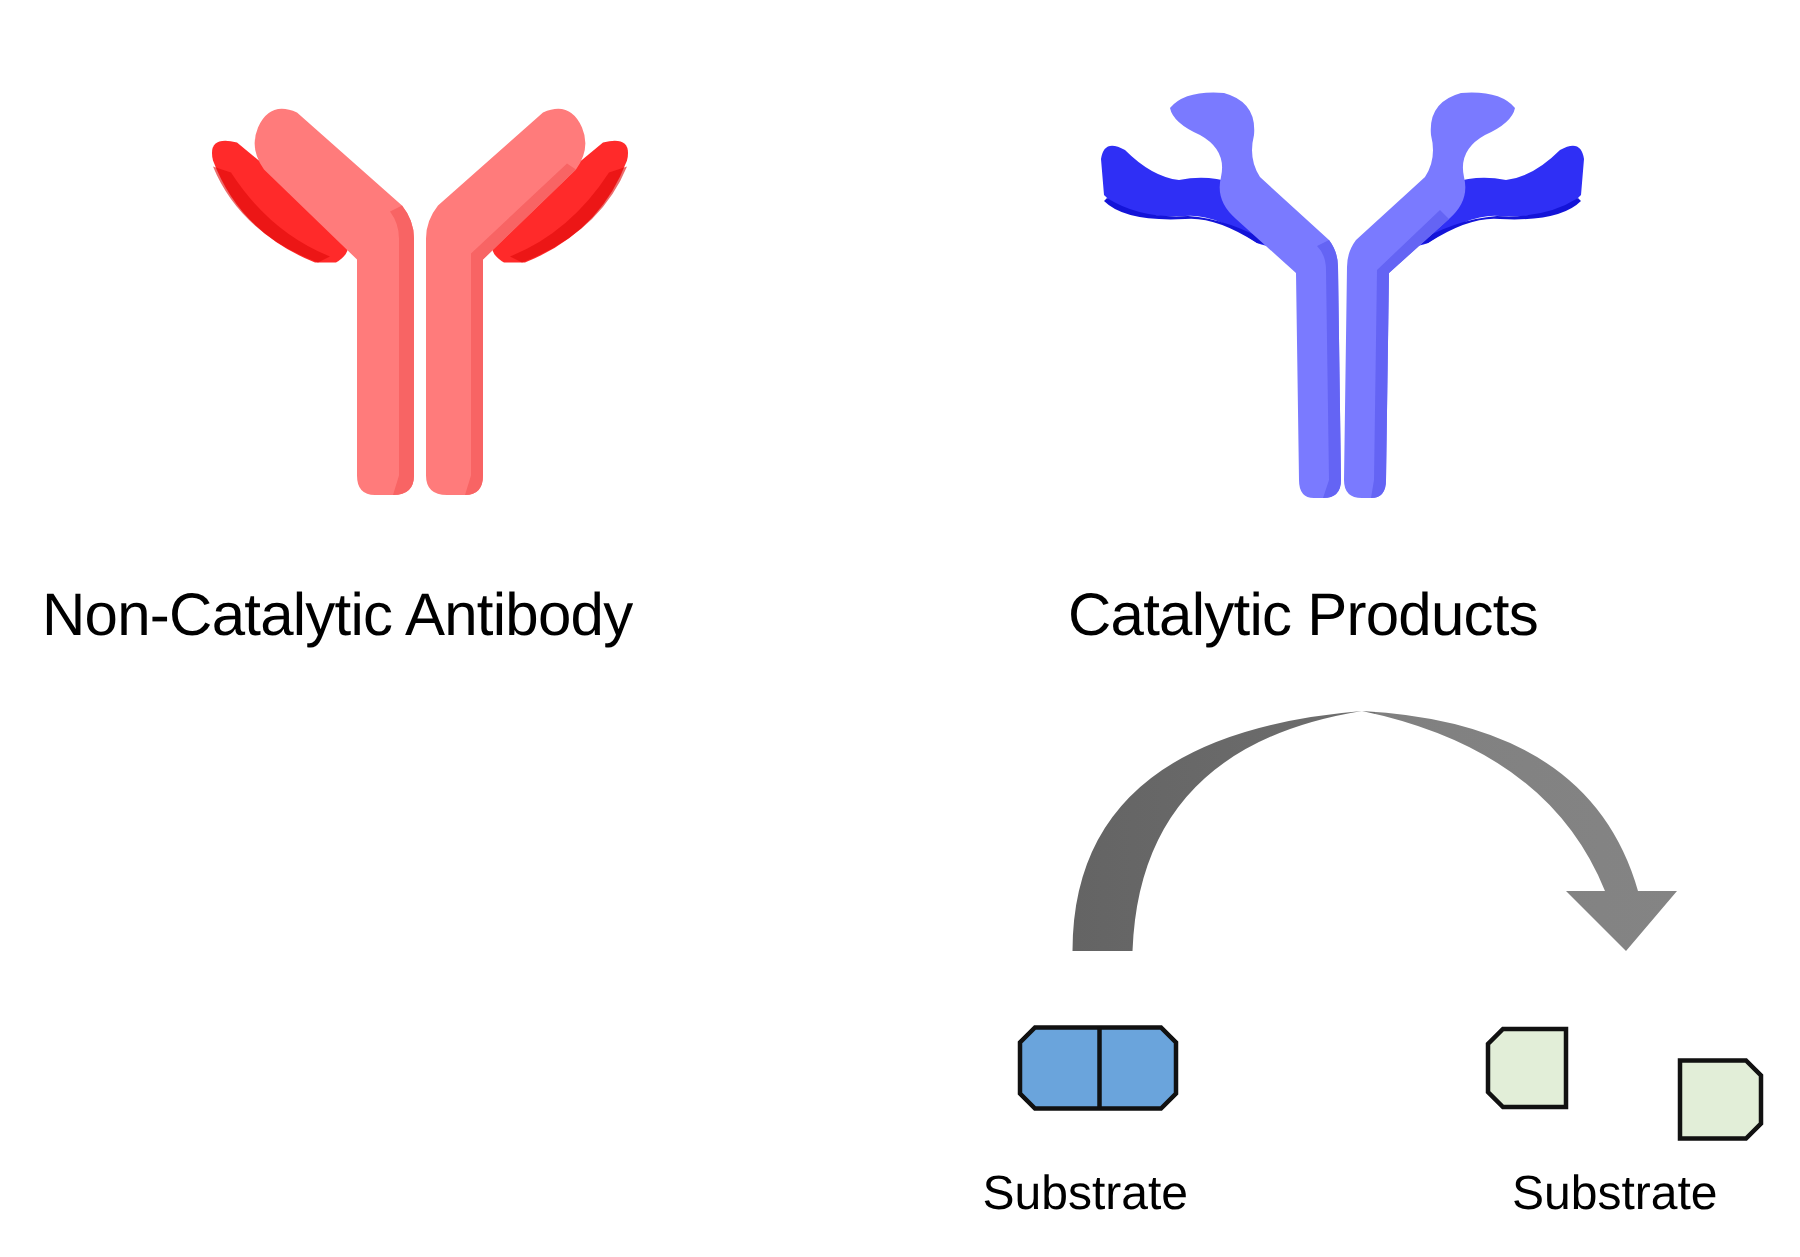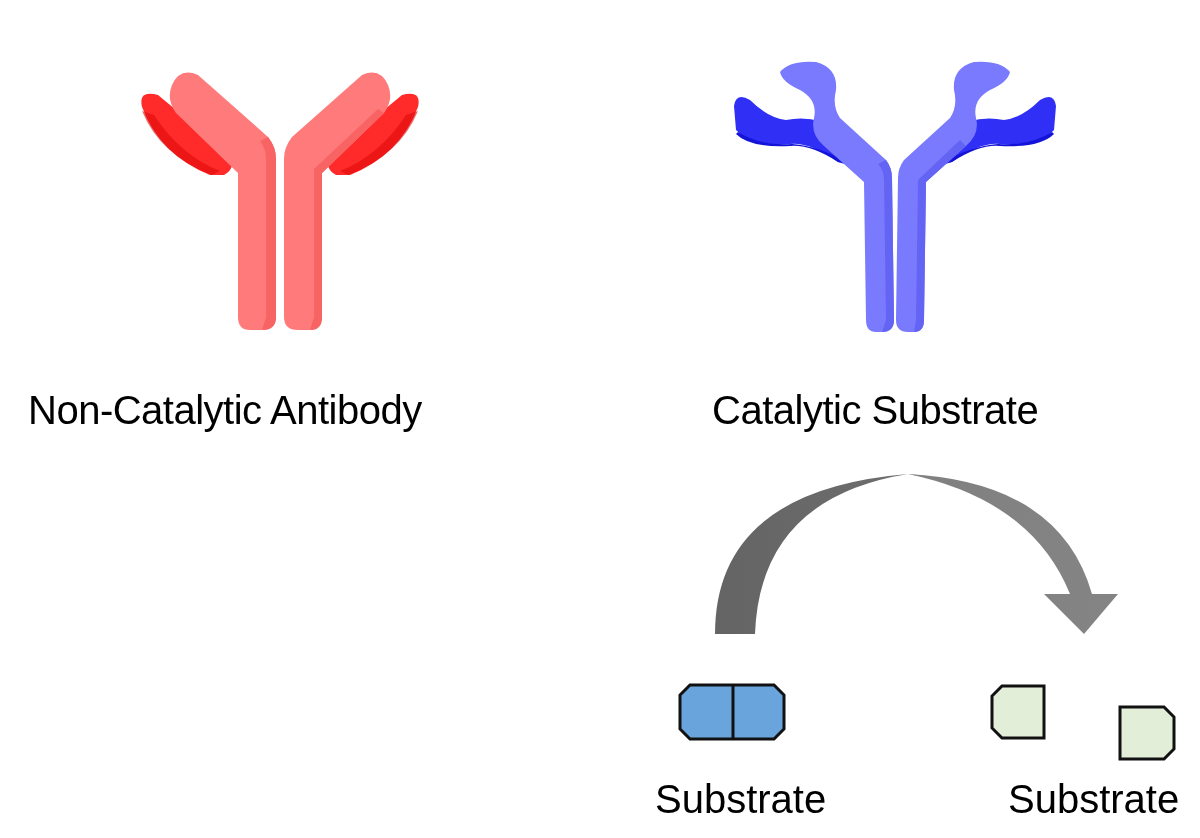--- a/index.html
+++ b/index.html
@@ -1,19 +1,19 @@
 <!DOCTYPE html>
 <html><head>
 <meta charset="utf-8">
 <style>
   html, body { margin: 0; padding: 0; background: #ffffff; }
   body { width: 1200px; height: 838px; position: relative; overflow: hidden; font-family: "Liberation Sans", sans-serif; }
   .abs { position: absolute; }
   .label-big { font-size: 40px; color: #000; letter-spacing: -0.5px; white-space: nowrap; }
-  .label-small { font-size: 40px; color: #000; white-space: nowrap; }
+  .label-small { font-size: 32px; color: #000; white-space: nowrap; }
   svg { display: block; }
 </style>
 </head>
 <body>
 
 <div class="abs" style="left:120px; top:55px; width:320px; height:290px;">
   <svg width="320" height="290" viewBox="0 0 320 290">
 
     <path d="M22,52 Q18,35 38,40 L108,98 Q118,112 104,120 L90,120 Q40,100 22,52 Z" fill="#ff2a2a"></path>
     <path d="M34,60 Q60,100 100,116 L92,120 Q40,100 22,56 Z" fill="#e00a0a" opacity="0.6"></path>
@@ -35,21 +35,21 @@
     <path d="M18,82 Q40,96 72,94 Q100,96 130,114 L118,112 Q90,94 70,96 Q30,98 16,84 Z" fill="#1414d8"></path>
     <path d="M336,56 Q334,42 320,50 Q302,68 284,70 Q254,64 230,82 Q210,96 212,108 Q216,118 232,112 Q260,92 280,94 Q320,96 334,80 Z" fill="#2f2ff5"></path>
     <path d="M332,82 Q310,96 278,94 Q250,96 220,114 L232,112 Q260,94 280,96 Q320,98 334,84 Z" fill="#1414d8"></path>
 
     <path d="M60,22 Q70,10 96,12 Q118,18 116,40 Q112,56 120,68 L166,110 Q172,118 172,128 L174,270 Q174,282 162,282 L156,282 Q146,282 146,270 L144,132 L104,96 Q90,84 94,68 Q98,50 80,40 Q62,32 60,22 Z" fill="#7a7aff"></path>
     <path d="M166,110 Q172,118 172,128 L174,270 Q174,282 162,282 L166,270 L164,130 Q164,120 158,114 Z" fill="#6464f4"></path>
     <path d="M290,22 Q280,10 254,12 Q232,18 234,40 Q238,56 230,68 L184,110 Q178,118 178,128 L176,270 Q176,282 188,282 L194,282 Q204,282 204,270 L206,132 L246,96 Q260,84 256,68 Q252,50 270,40 Q288,32 290,22 Z" fill="#7a7aff"></path>
     <path d="M206,132 L204,270 Q204,282 194,282 L196,270 L198,130 L240,90 L246,96 Z" fill="#6464f4"></path>
   </svg>
 </div>
-<div class="abs label-big" style="left:712px; top:388px;">Catalytic Substrate</div>
+<div class="abs label-big" style="left:712px; top:388px;">Catalytic Products</div>
 
 <div class="abs" style="left:700px; top:470px; width:430px; height:170px;">
   <svg width="430" height="170" viewBox="0 0 430 170">
     <defs>
       <linearGradient id="arrowGrad" x1="0" y1="0" x2="1" y2="0">
         <stop offset="0" stop-color="#646464"></stop>
         <stop offset="0.5" stop-color="#6e6e6e"></stop>
         <stop offset="0.5" stop-color="#808080"></stop>
         <stop offset="1" stop-color="#848484"></stop>
       </linearGradient>

